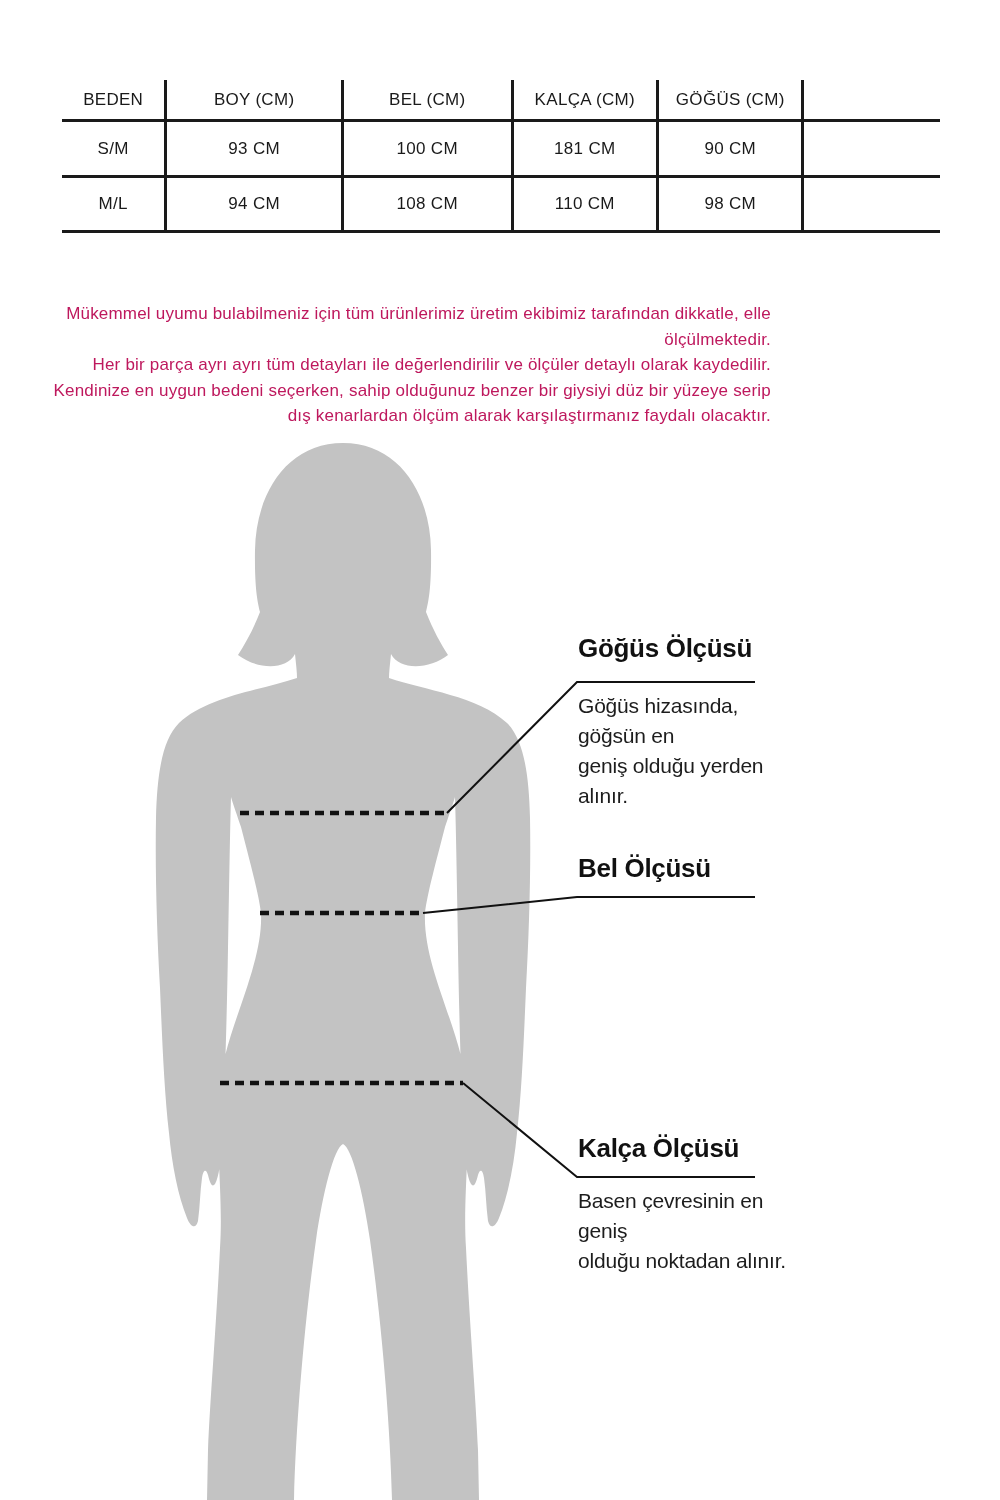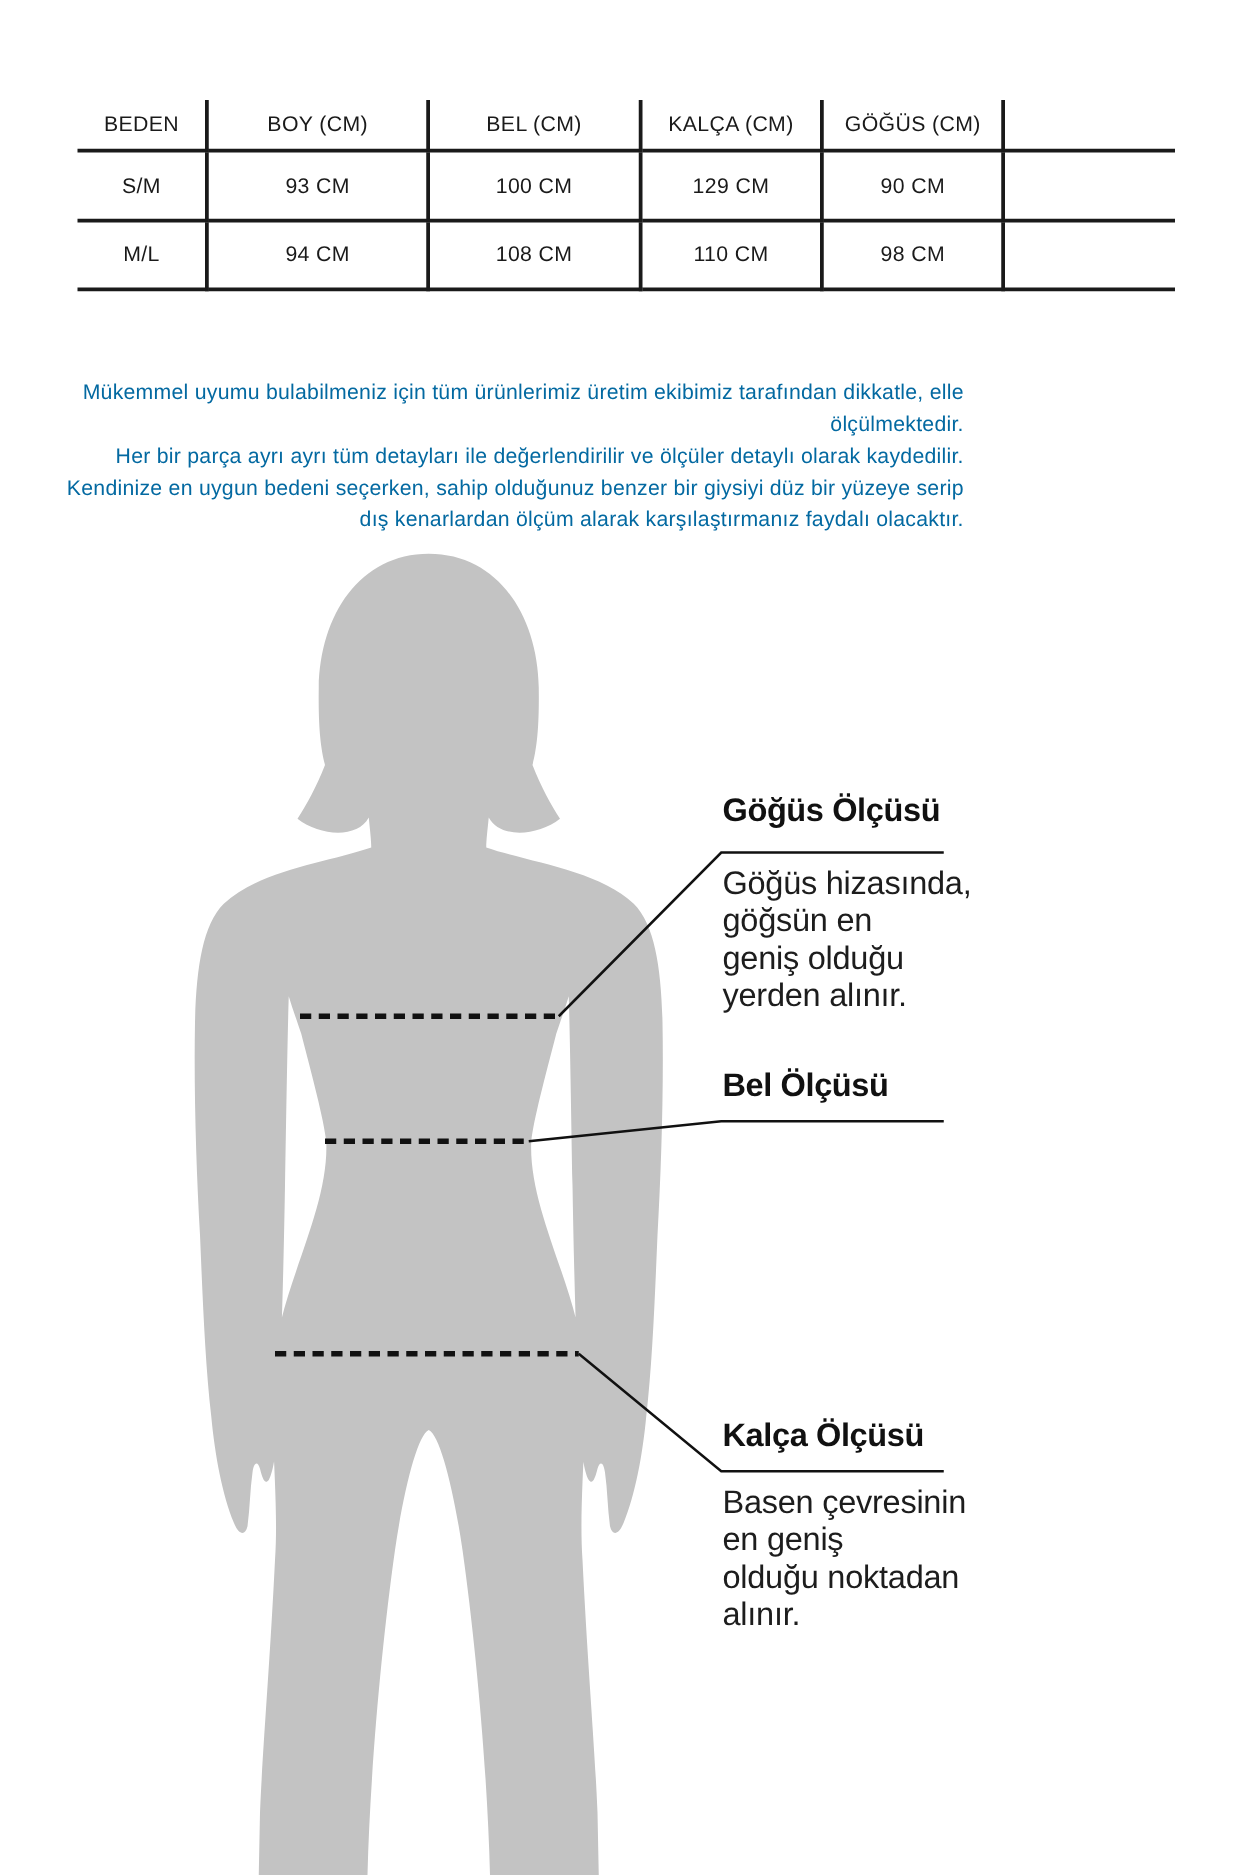--- a/index.html
+++ b/index.html
@@ -37,40 +37,40 @@
   .c3 { width: 142px; } .c4 { width: 142px; } .c5 { width: 135px; }
 
   
   .intro {
     position: absolute;
     left: 20px; right: 25px; top: 301px;
     text-align: right;
     font-size: 17px;
     line-height: 25.5px;
     letter-spacing: 0.2px;
-    color: #0369a1;
+    color: #be185d;
     white-space: pre-line;
   }
 
   
   svg.diagram { position: absolute; left: 0; top: 0; width: 1000px; height: 1500px; }
 
   .m-title {
     position: absolute;
     left: 578px;
     font-weight: bold;
     font-size: 26px;
     letter-spacing: -0.3px;
     color: #111111;
     white-space: nowrap;
   }
   .m-desc {
     position: absolute;
     left: 578px;
-    font-size: 26px;
+    font-size: 21px;
     line-height: 30px;
     letter-spacing: -0.2px;
     color: #1d1d1d;
     white-space: pre-line;
   }
   .t-chest { top: 633px; }
   .d-chest { top: 691px; }
   .t-waist { top: 853px; }
   .d-waist { top: 906px; }
   .t-hip   { top: 1133px; }
@@ -89,21 +89,21 @@
         <td class="c1 vline">BOY (CM)</td>
         <td class="c2 vline">BEL (CM)</td>
         <td class="c3 vline">KALÇA (CM)</td>
         <td class="c4 vline">GÖĞÜS (CM)</td>
         <td class="c5"></td>
       </tr>
       <tr class="r1">
         <td class="c0 vline">S/M</td>
         <td class="c1 vline">93 CM</td>
         <td class="c2 vline">100 CM</td>
-        <td class="c3 vline">129 CM</td>
+        <td class="c3 vline">181 CM</td>
         <td class="c4 vline">90 CM</td>
         <td class="c5"></td>
       </tr>
       <tr class="r2">
         <td class="c0 vline">M/L</td>
         <td class="c1 vline">94 CM</td>
         <td class="c2 vline">108 CM</td>
         <td class="c3 vline">110 CM</td>
         <td class="c4 vline">98 CM</td>
         <td class="c5"></td>

